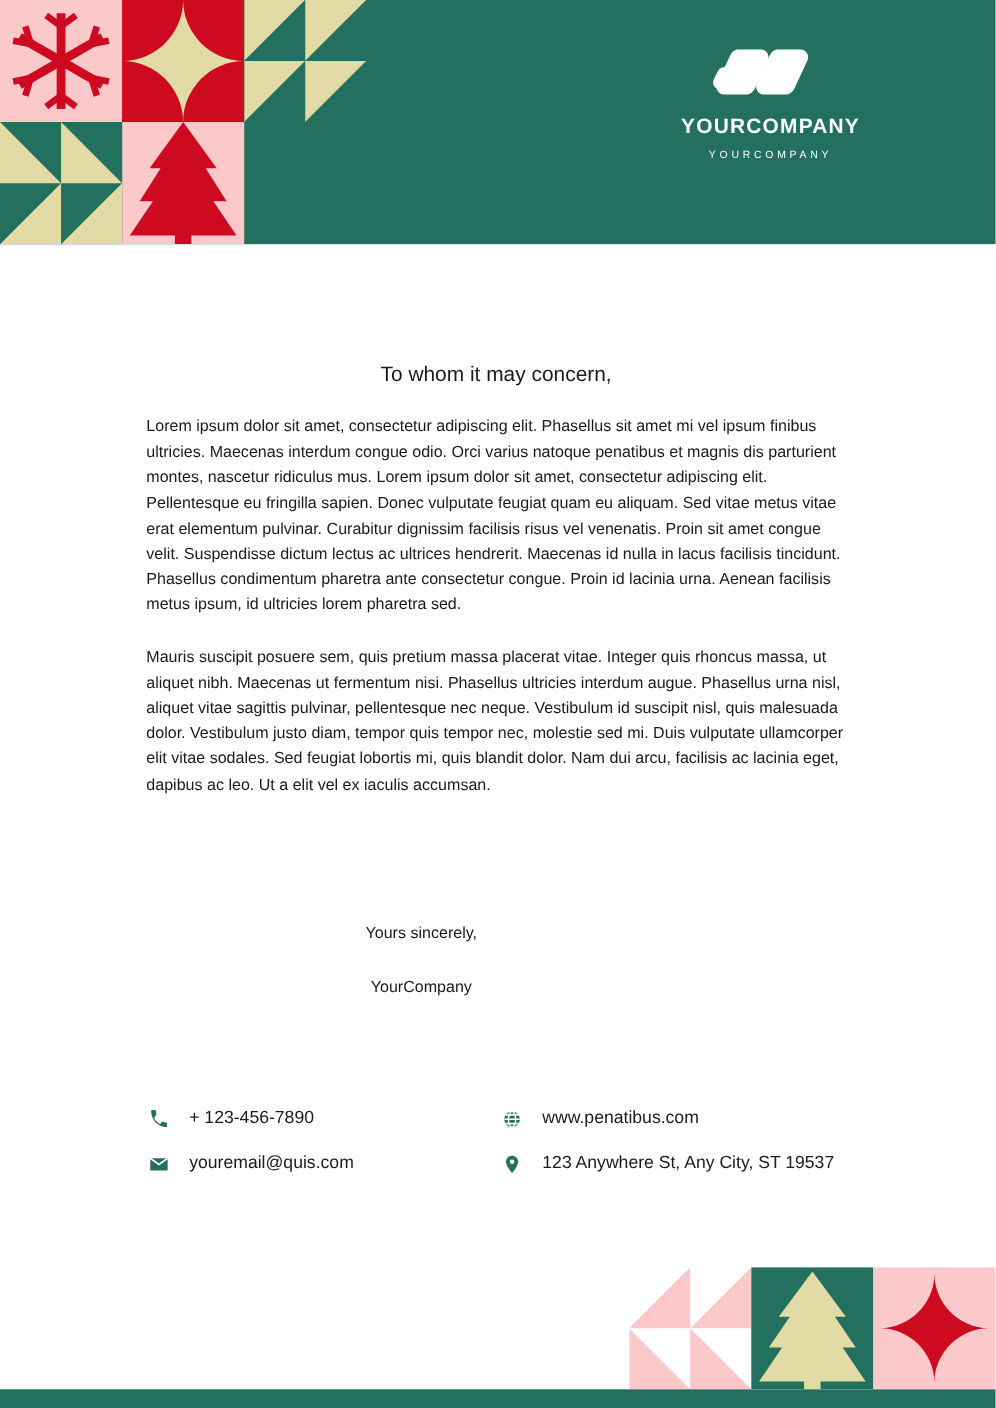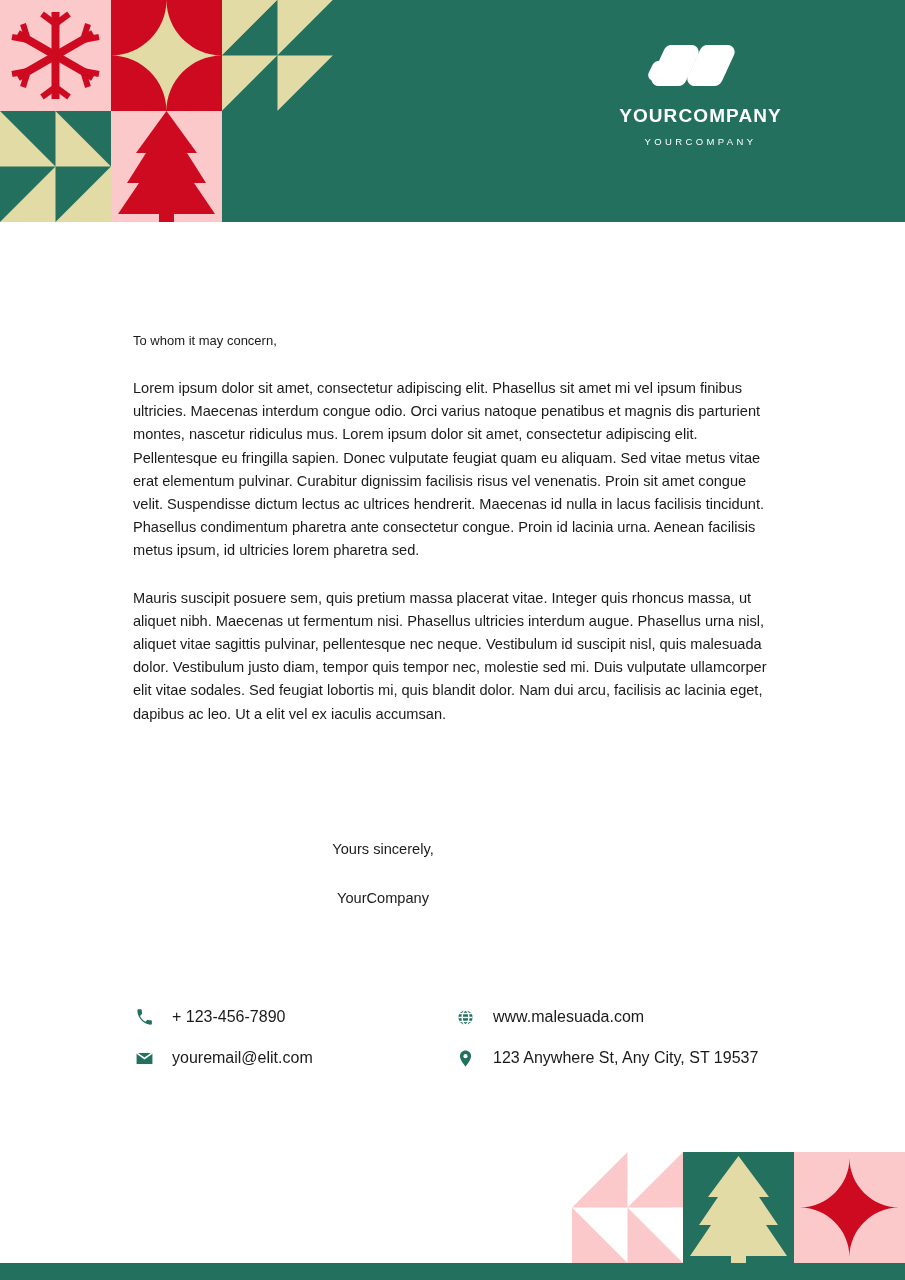--- a/index.html
+++ b/index.html
@@ -88,23 +88,24 @@
     margin-top: 9px;
   }
 
   
   .letter {
     position: absolute;
     left: 133px; top: 330px;
     width: 636px;
   }
   .salutation {
-    font-size: 13px;
+    font-size: 19px;
     line-height: 22px;
     margin: 0 0 25px 0;
+    text-align: center;
   }
   .para {
     font-size: 14.6px;
     line-height: 23.2px;
     margin: 0 0 24px 0;
     text-align: left;
   }
   .signoff {
     position: absolute;
     left: 133px; top: 838px;
@@ -278,36 +279,36 @@
       </span>
       <span class="contact-text">+ 123-456-7890</span>
     </div>
     <div class="contact-row">
       <span class="contact-icon">
         <svg width="19" height="19" viewBox="0 0 24 24" fill="#23705f">
           <path d="M2 5h20v14H2z" fill="#23705f"></path>
           <path d="M2 5l10 7 10-7" stroke="#ffffff" stroke-width="2" fill="none"></path>
         </svg>
       </span>
-      <span class="contact-text">youremail@elit.com</span>
+      <span class="contact-text">youremail@quis.com</span>
     </div>
   </div>
 
   <div class="contact-col col-right">
     <div class="contact-row">
       <span class="contact-icon">
         <svg width="19" height="19" viewBox="0 0 24 24" fill="none" stroke="#23705f" stroke-width="1.8">
           <circle cx="12" cy="12" r="9" fill="#23705f" stroke="none"></circle>
           <ellipse cx="12" cy="12" rx="4.2" ry="9" stroke="#ffffff" fill="none"></ellipse>
           <line x1="3" y1="12" x2="21" y2="12" stroke="#ffffff"></line>
           <line x1="4.6" y1="7" x2="19.4" y2="7" stroke="#ffffff"></line>
           <line x1="4.6" y1="17" x2="19.4" y2="17" stroke="#ffffff"></line>
         </svg>
       </span>
-      <span class="contact-text">www.malesuada.com</span>
+      <span class="contact-text">www.penatibus.com</span>
     </div>
     <div class="contact-row">
       <span class="contact-icon">
         <svg width="19" height="19" viewBox="0 0 24 24" fill="#23705f">
           <path d="M12 2C8.1 2 5 5.1 5 9c0 5.2 7 13 7 13s7-7.8 7-13c0-3.9-3.1-7-7-7z"></path>
           <circle cx="12" cy="9" r="2.6" fill="#ffffff"></circle>
         </svg>
       </span>
       <span class="contact-text">123 Anywhere St, Any City, ST 19537</span>
     </div>

